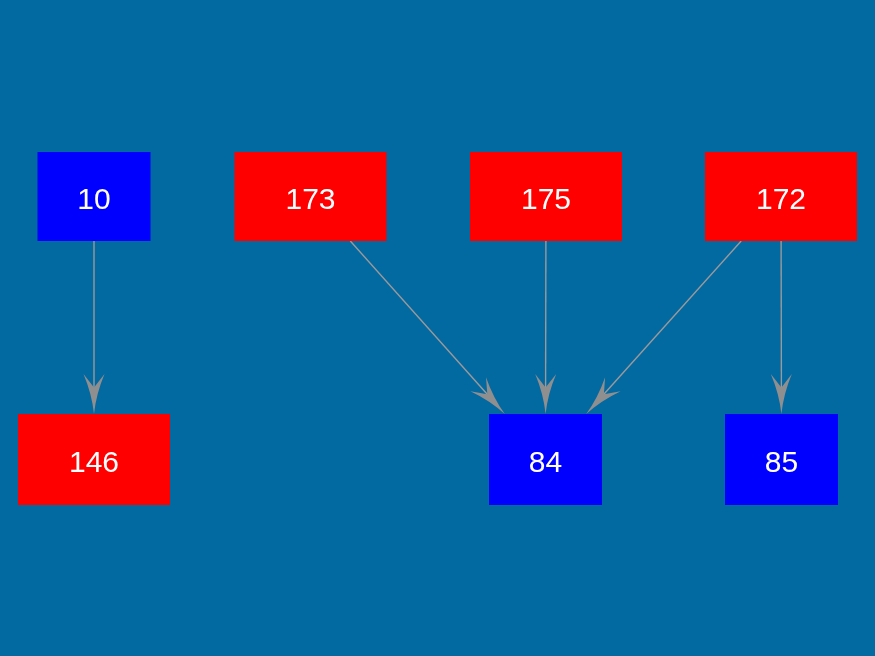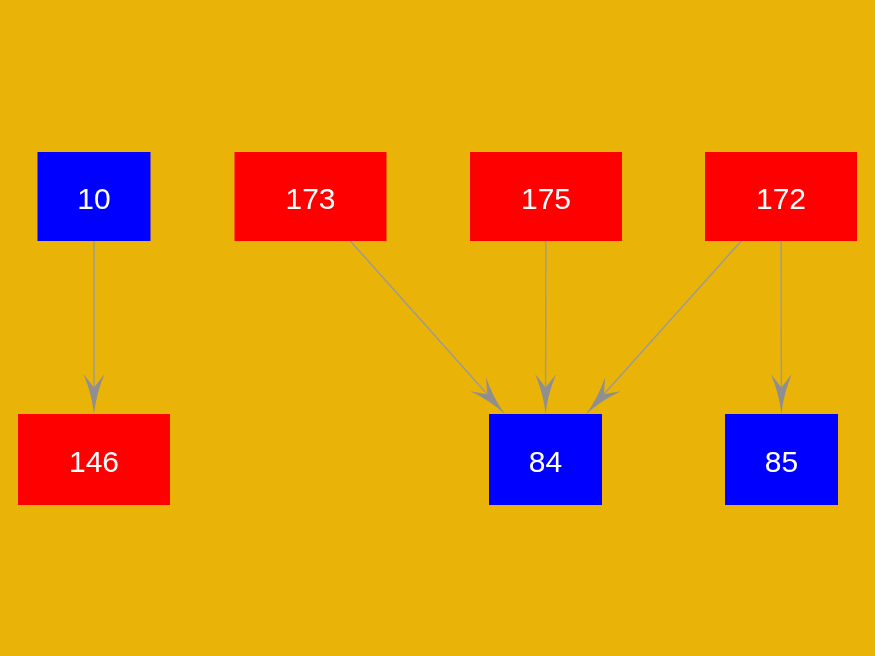--- a/index.html
+++ b/index.html
@@ -5,21 +5,21 @@
   html, body {
     margin: 0;
     padding: 0;
     background: #ffffff;
     font-family: "Liberation Sans", sans-serif;
   }
   .graph-wrap {
     position: relative;
     width: 875px;
     height: 656px;
-    background: #eab308;
+    background: #0369a1;
     overflow: hidden;
   }
   svg { display: block; }
   .node-label {
     font-family: "Liberation Sans", sans-serif;
     text-anchor: middle;
     user-select: none;
   }
 </style>
 </head>

